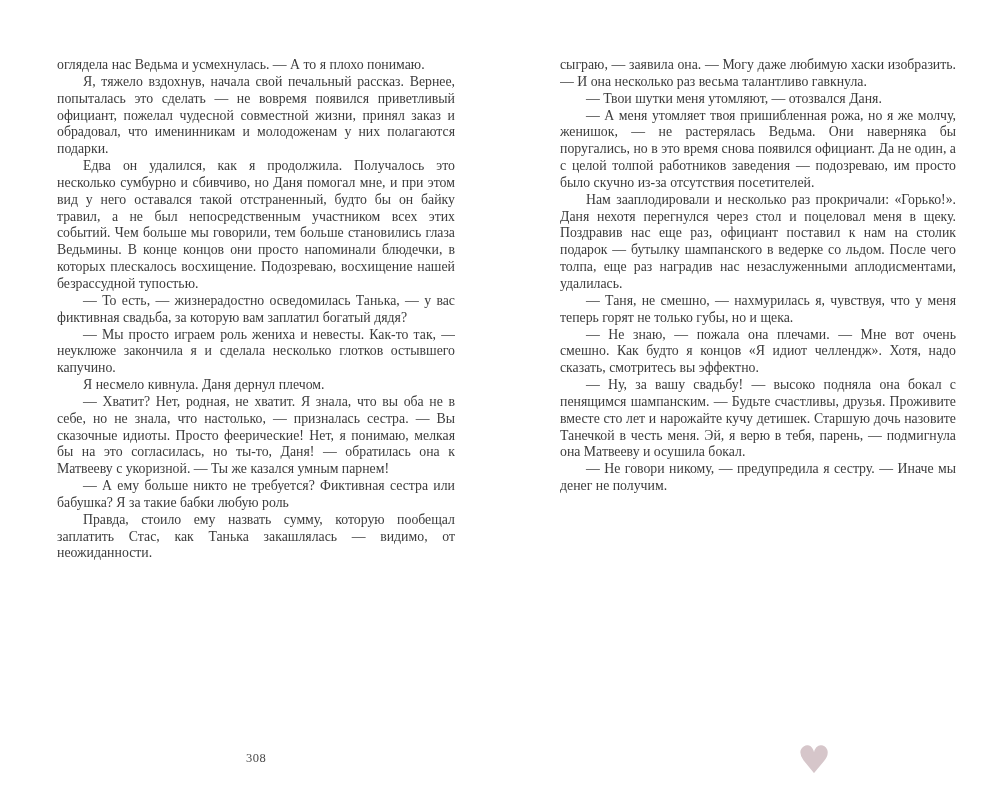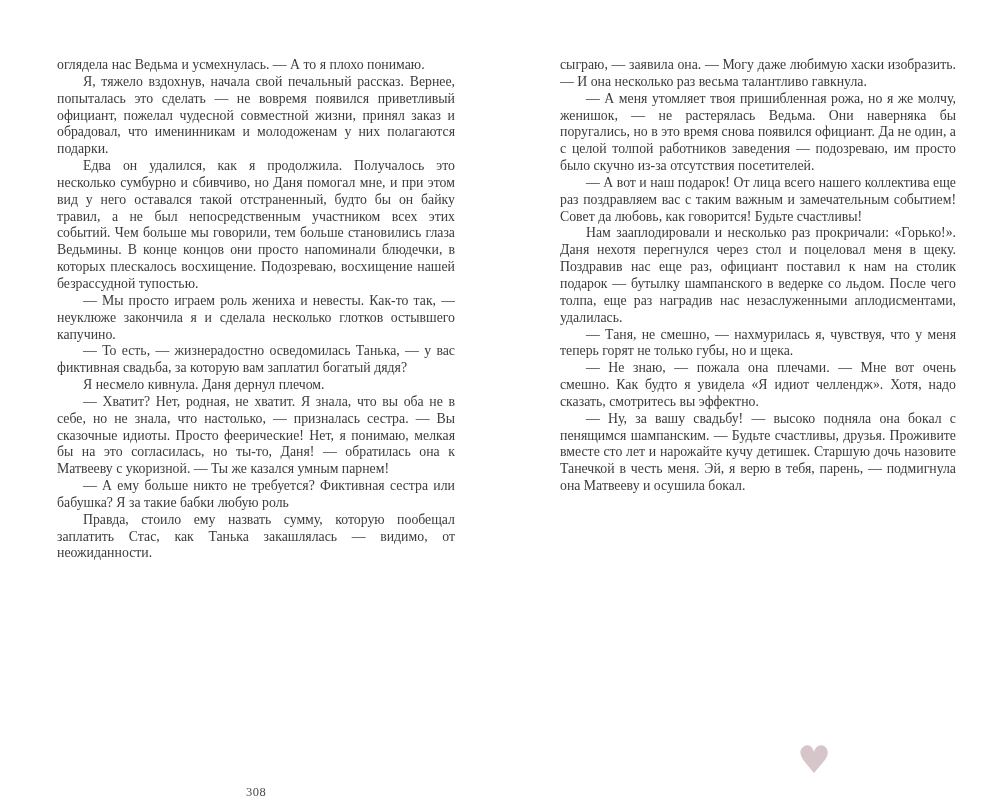--- a/index.html
+++ b/index.html
@@ -28,21 +28,21 @@
     overflow: hidden;
     color: #3b3b3b;
     font-size: 13.8px;
     line-height: 16.85px;
     text-align: justify;
   }
   .page-text p.para { text-indent: 0; }
   .page-text p.para.indent { text-indent: 26px; }
   .page-number {
     position: absolute;
-    top: 728px;
+    top: 694px;
     left: 0;
     width: 100%;
     text-align: center;
     font-size: 12.5px;
     color: #4a4a4a;
     letter-spacing: 0.5px;
   }
   .heart {
     position: absolute;
     right: 22px;
@@ -61,37 +61,38 @@
 </head>
 <body>
 
 <div class="spread">
 
   <div class="page page-left">
     <div class="page-text">
         <p class="para">оглядела нас Ведьма и усмехнулась. — А то я плохо понимаю.</p>
         <p class="para indent">Я, тяжело вздохнув, начала свой печальный рассказ. Вернее, попыталась это сделать — не вовремя появился приветливый официант, пожелал чудесной совместной жизни, принял заказ и обрадовал, что именинникам и молодоженам у них полагаются подарки.</p>
         <p class="para indent">Едва он удалился, как я продолжила. Получалось это несколько сумбурно и сбивчиво, но Даня помогал мне, и при этом вид у него оставался такой отстраненный, будто бы он байку травил, а не был непосредственным участником всех этих событий. Чем больше мы говорили, тем больше становились глаза Ведьмины. В конце концов они просто напоминали блюдечки, в которых плескалось восхищение. Подозреваю, восхищение нашей безрассудной тупостью.</p>
+        <p class="para indent">— То есть, — жизнерадостно осведомилась Танька, — у вас фиктивная свадьба, за которую вам заплатил богатый дядя?</p>
         <p class="para indent">— Мы просто играем роль жениха и невесты. Как-то так, — неуклюже закончила я и сделала несколько глотков остывшего капучино.</p>
-        <p class="para indent">— То есть, — жизнерадостно осведомилась Танька, — у вас фиктивная свадьба, за которую вам заплатил богатый дядя?</p>
         <p class="para indent">Я несмело кивнула. Даня дернул плечом.</p>
         <p class="para indent">— Хватит? Нет, родная, не хватит. Я знала, что вы оба не в себе, но не знала, что настолько, — призналась сестра. — Вы сказочные идиоты. Просто феерические! Нет, я понимаю, мелкая бы на это согласилась, но ты-то, Даня! — обратилась она к Матвееву с укоризной. — Ты же казался умным парнем!</p>
         <p class="para indent">— А ему больше никто не требуется? Фиктивная сестра или бабушка? Я за такие бабки любую роль</p>
         <p class="para indent">Правда, стоило ему назвать сумму, которую пообещал заплатить Стас, как Танька закашлялась — видимо, от неожиданности.</p>
       </div>
     <div class="page-number">308</div>
   </div>
 
   <div class="page page-right">
     <div class="page-text">
         <p class="para">сыграю, — заявила она. — Могу даже любимую хаски изобразить. — И она несколько раз весьма талантливо гавкнула.</p>
+        <p class="para indent">— Твои шутки меня утомляют, — отозвался Даня.</p>
         <p class="para indent">— А меня утомляет твоя пришибленная рожа, но я же молчу, женишок, — не растерялась Ведьма. Они наверняка бы поругались, но в это время снова появился официант. Да не один, а с целой толпой работников заведения — подозреваю, им просто было скучно из-за отсутствия посетителей.</p>
-        <p class="para indent">— А вот и наш подарок! От лица всего нашего коллектива еще раз поздравляем вас с таким важным и замечательным событием! Совет да любовь, как говорится! Будьте счастливы!</p>
         <p class="para indent">Нам зааплодировали и несколько раз прокричали: «Горько!». Даня нехотя перегнулся через стол и поцеловал меня в щеку. Поздравив нас еще раз, официант поставил к нам на столик подарок — бутылку шампанского в ведерке со льдом. После чего толпа, еще раз наградив нас незаслуженными аплодисментами, удалилась.</p>
         <p class="para indent">— Таня, не смешно, — нахмурилась я, чувствуя, что у меня теперь горят не только губы, но и щека.</p>
-        <p class="para indent">— Не знаю, — пожала она плечами. — Мне вот очень смешно. Как будто я увидела «Я идиот челлендж». Хотя, надо сказать, смотритесь вы эффектно.</p>
+        <p class="para indent">— Не знаю, — пожала она плечами. — Мне вот очень смешно. Как будто я концов «Я идиот челлендж». Хотя, надо сказать, смотритесь вы эффектно.</p>
         <p class="para indent">— Ну, за вашу свадьбу! — высоко подняла она бокал с пенящимся шампанским. — Будьте счастливы, друзья. Проживите вместе сто лет и нарожайте кучу детишек. Старшую дочь назовите Танечкой в честь меня. Эй, я верю в тебя, парень, — подмигнула она Матвееву и осушила бокал.</p>
+        <p class="para indent">— Не говори никому, — предупредила я сестру. — Иначе мы денег не получим.</p>
       </div>
   </div>
 
   <div class="heart">♥</div>
 
 </div>
 
 </body></html>

